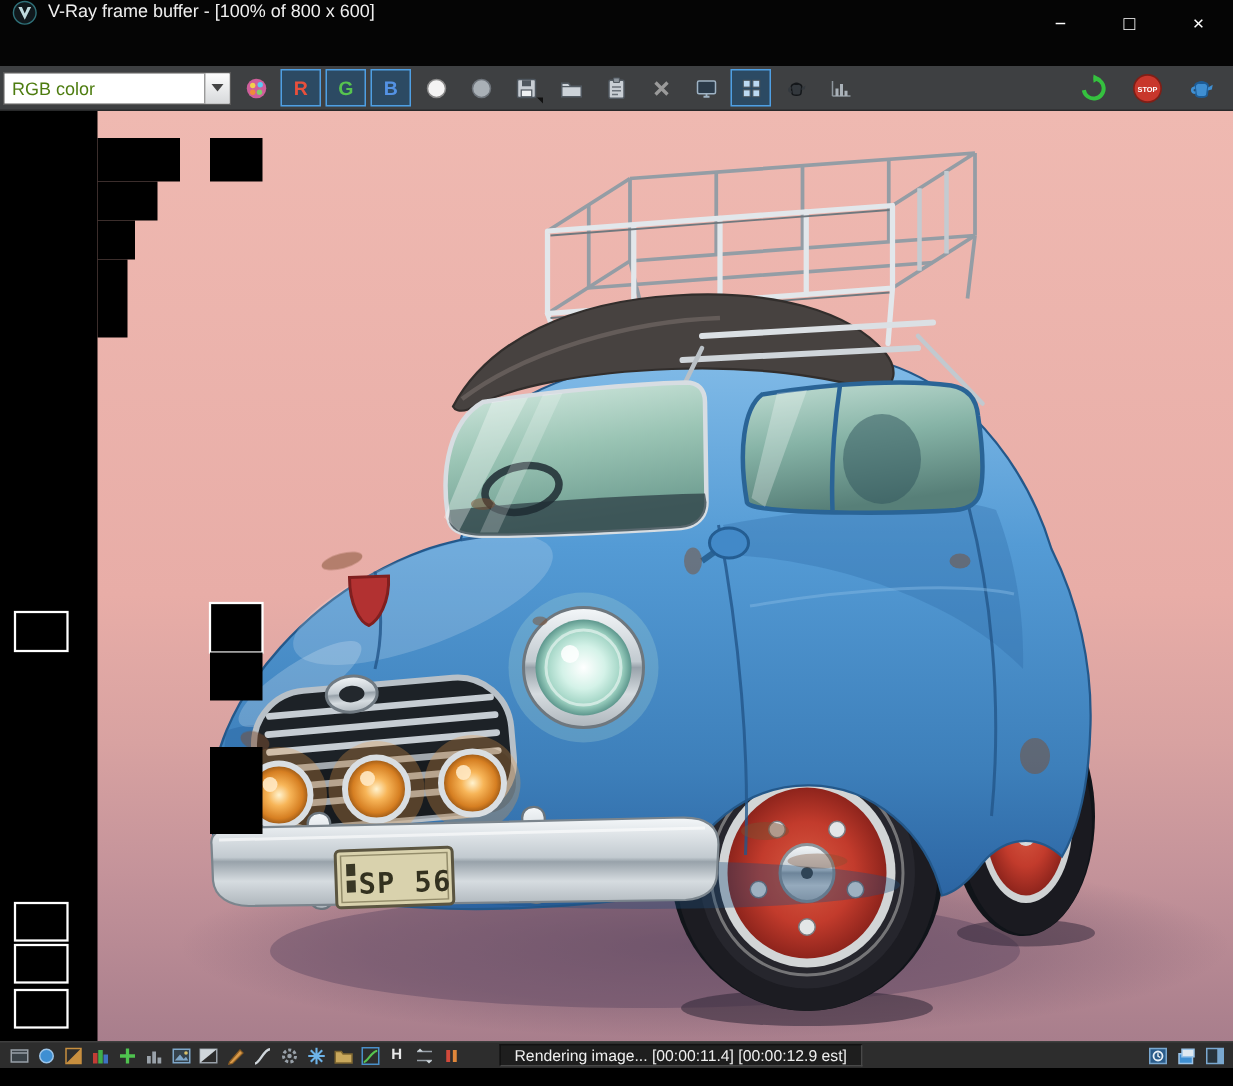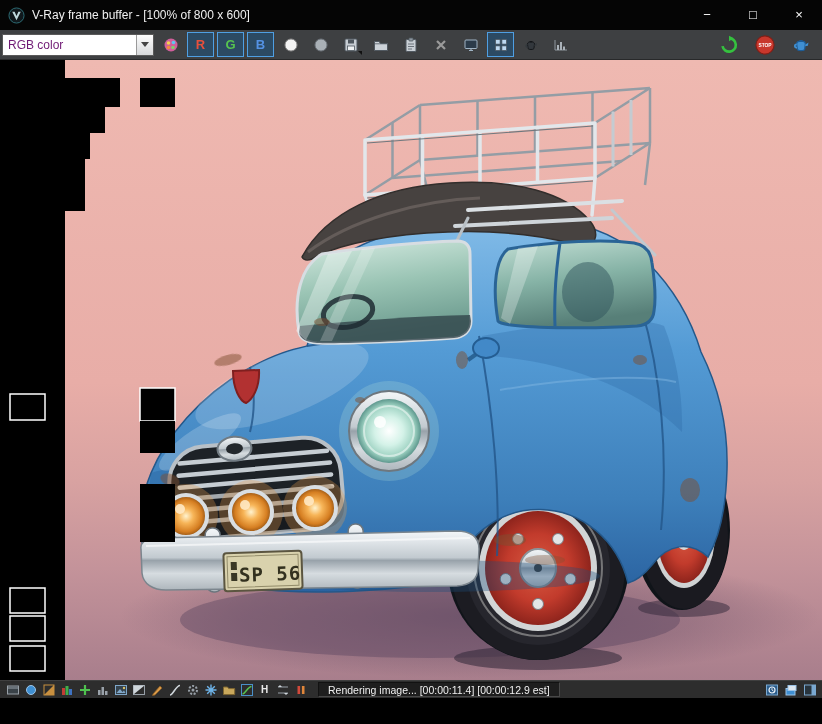--- a/index.html
+++ b/index.html
@@ -1,44 +1,44 @@
 <!DOCTYPE html>
 <html><head>
 <meta charset="utf-8">
 <style>
   html,body{margin:0;padding:0;background:#333;}
   *{box-sizing:border-box;}
   .window{width:822px;height:724px;position:relative;background:#000;font-family:"Liberation Sans",sans-serif;outline:1px solid #101010;overflow:hidden;}
   
-  .titlebar{height:30px;background:#050505;display:flex;align-items:center;color:#fff;}
+  .titlebar{height:44px;background:#050505;display:flex;color:#fff;}
   .titlebar .app-ico{margin:0 7px 0 8px;display:flex;}
   .titlebar .title{font-size:12px;color:#f0f0f0;flex:0 0 auto;}
   .win-controls{margin-left:auto;display:flex;height:32px;}
   .win-btn{width:46px;height:32px;border:0;background:transparent;color:#fff;font-size:13px;line-height:32px;text-align:center;padding:0;font-family:"Liberation Sans",sans-serif;}
   
   .toolbar{height:30px;background:#3e4042;border-bottom:1px solid #28292a;display:flex;align-items:center;padding:0 6px 0 2px;gap:3px;}
-  .dropdown{width:152px;height:22px;background:#fff;border:1px solid #5a5a5a;display:flex;align-items:center;font-size:12px;color:#701a75;}
+  .dropdown{width:152px;height:22px;background:#fff;border:1px solid #5a5a5a;display:flex;align-items:center;font-size:12px;color:#4d7c0f;}
   .dropdown .dd-val{padding-left:5px;flex:1;}
   .dropdown .dd-arrow{width:17px;height:20px;background:linear-gradient(#fdfdfd,#d7d9db);border-left:1px solid #9a9a9a;display:flex;align-items:center;justify-content:center;}
   .tri-down{width:0;height:0;border-left:4px solid transparent;border-right:4px solid transparent;border-top:5px solid #444;}
   .tbtn{width:27px;height:25px;display:flex;align-items:center;justify-content:center;background:transparent;border:1px solid transparent;padding:0;position:relative;}
   .tbtn.sel{border-color:#4f9fe3;background:#2c4a63;}
   .chan{font-size:13px;font-weight:bold;font-family:"Liberation Sans",sans-serif;}
   .chan.r{color:#e8503c;} .chan.g{color:#57c44f;} .chan.b{color:#5492e4;}
   .save-arrow{position:absolute;right:1px;bottom:1px;width:0;height:0;border-left:4px solid transparent;border-top:4px solid #111;}
   .tb-right{margin-left:auto;display:flex;align-items:center;gap:6px;}
   .tbtn-lg{width:30px;height:26px;display:flex;align-items:center;justify-content:center;background:transparent;border:0;padding:0;}
   
   .render-area{height:620px;position:relative;background:#e9afa9;}
   .render-area svg.scene{display:block;width:822px;height:620px;}
   
   .bbar{height:18px;background:#2d2d2d;border-top:1px solid #3f3f3f;display:flex;align-items:center;padding:0 4px;gap:1px;}
   .bbtn{width:17px;height:16px;display:flex;align-items:center;justify-content:center;background:transparent;border:0;padding:0;}
   .bbtn .hletter{font-size:10px;font-weight:bold;color:#e8e8e8;font-family:"Liberation Sans",sans-serif;}
-  .status-inset{margin-left:8px;height:15px;background:#1e1e1e;border:1px solid #121212;border-bottom-color:#484848;border-right-color:#484848;display:flex;align-items:center;padding:0 9px;color:#efefef;font-size:10.5px;white-space:nowrap;}
+  .status-inset{margin-left:23px;height:15px;background:#1e1e1e;border:1px solid #121212;border-bottom-color:#484848;border-right-color:#484848;display:flex;align-items:center;padding:0 9px;color:#efefef;font-size:10.5px;white-space:nowrap;}
   .bbar-right{margin-left:auto;display:flex;gap:2px;}
   
   .statusbar{height:24px;background:#1b4067;display:flex;align-items:center;padding:0 5px;color:#fff;font-size:11px;white-space:nowrap;}
 </style>
 </head>
 <body>
 
 <div class="window">
 
   <div class="titlebar">

